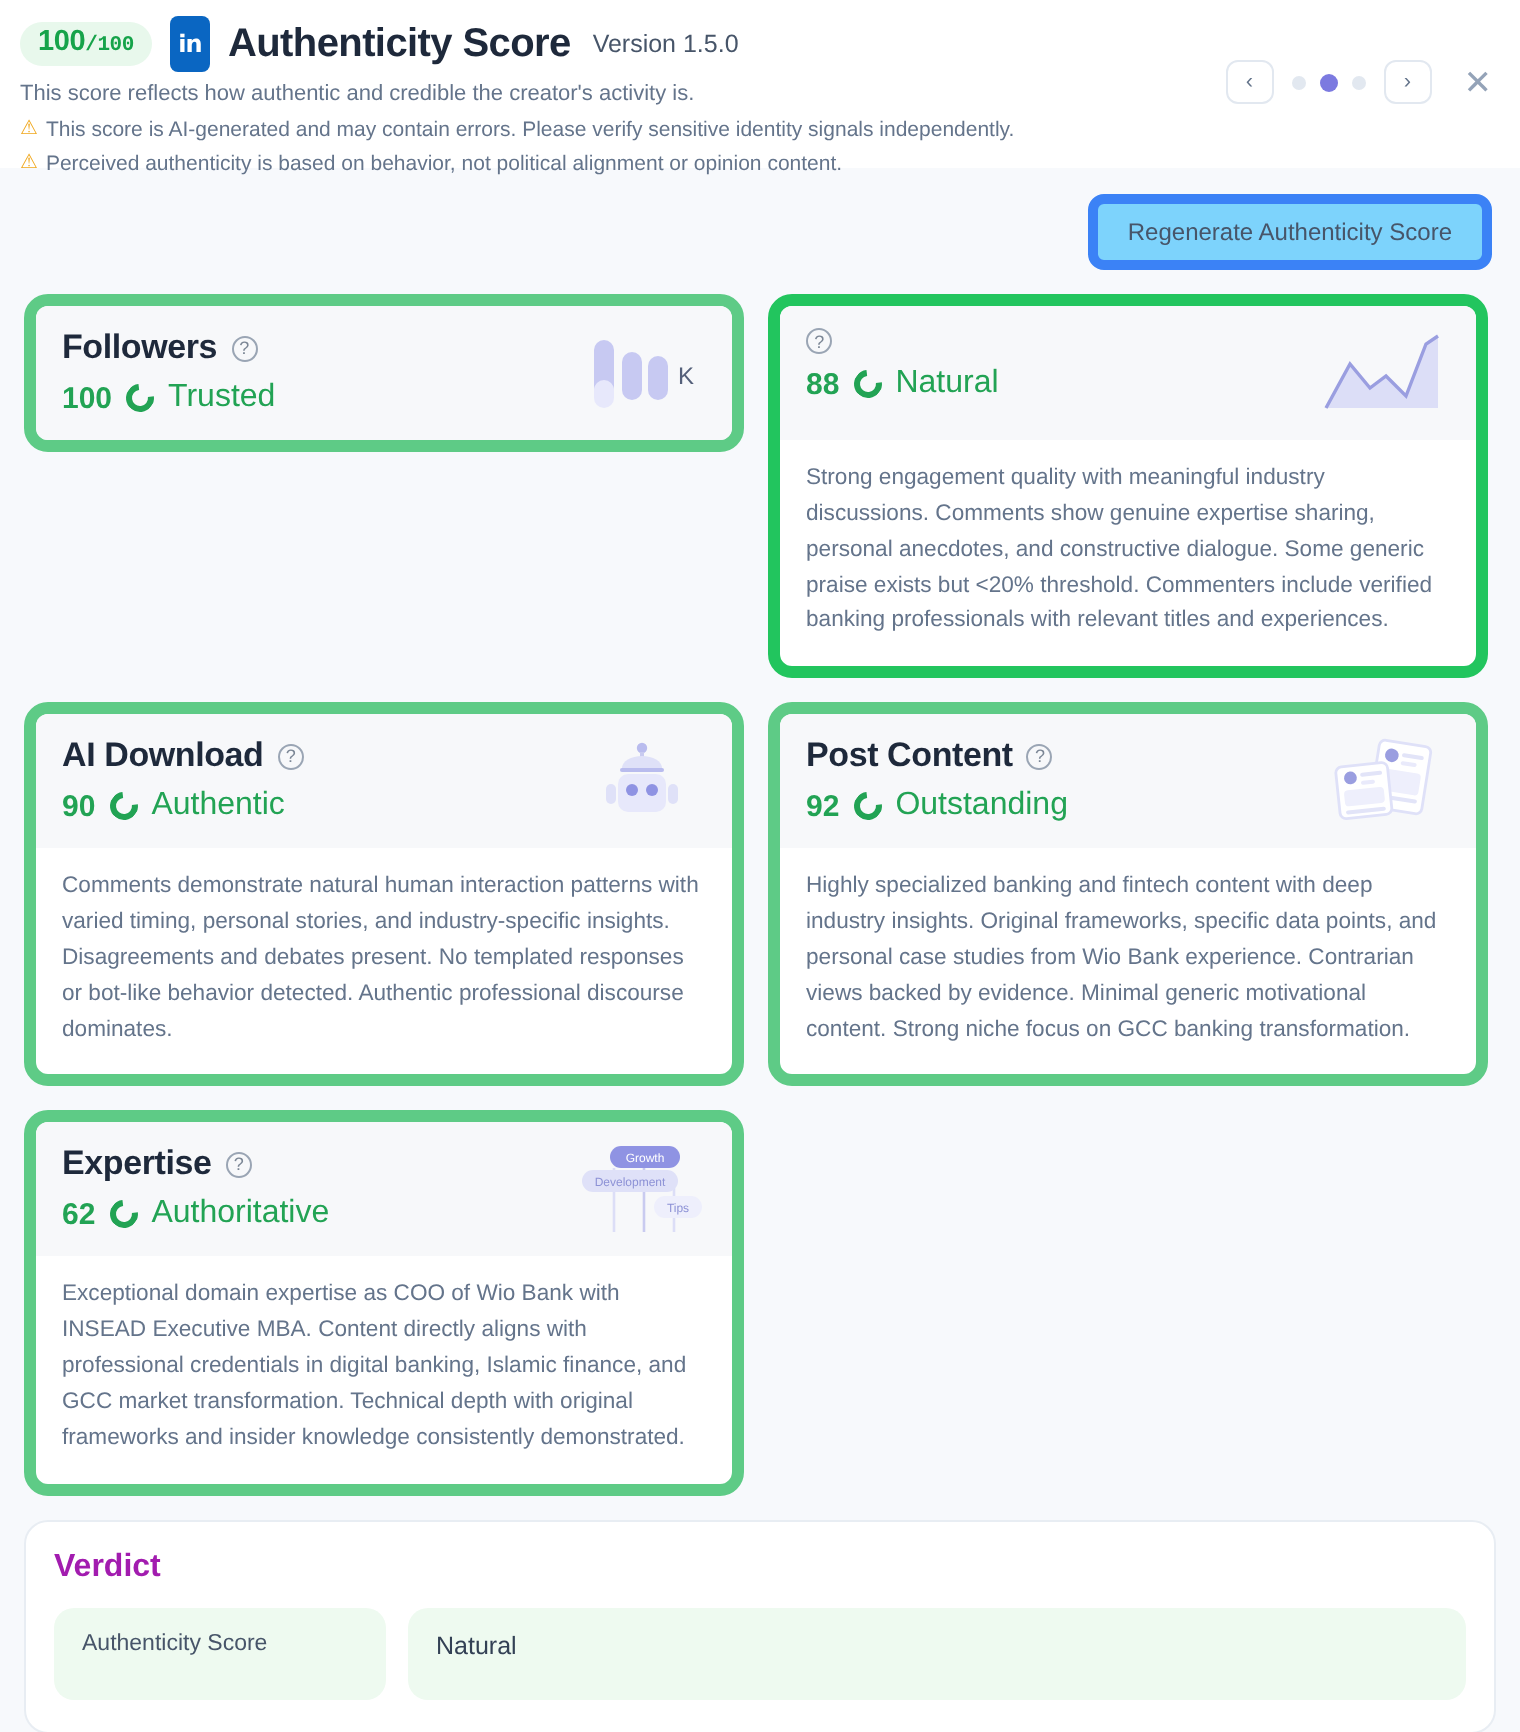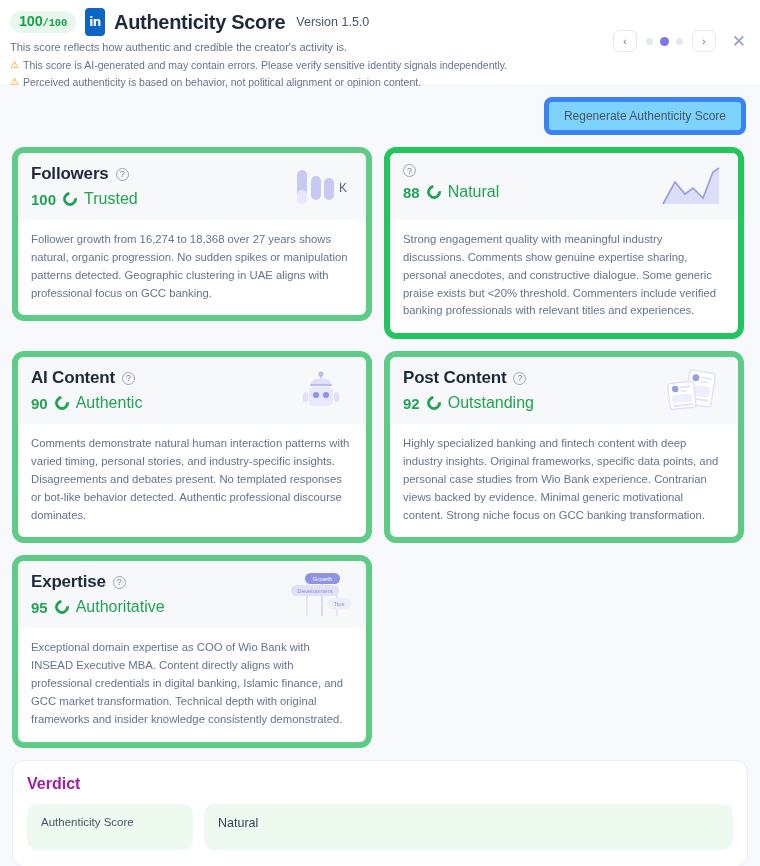--- a/index.html
+++ b/index.html
@@ -227,21 +227,20 @@
       <div class="art">
         <svg width="64" height="46" viewBox="0 0 64 46">
           <rect x="8" y="6" width="10" height="28" rx="5" fill="#c7c9f2"></rect>
           <rect x="8" y="26" width="10" height="14" rx="5" fill="#e7e8fb"></rect>
           <rect x="22" y="12" width="10" height="24" rx="5" fill="#c7c9f2"></rect>
           <rect x="35" y="14" width="10" height="22" rx="5" fill="#c7c9f2"></rect>
           <text x="50" y="28" font-family="Liberation Sans, sans-serif" font-size="12" fill="#55607a">K</text>
         </svg>
       </div>
     </div>
-    <div class="card-body">Follower growth from 16,274 to 18,368 over 27 years shows natural, organic progression. No sudden spikes or manipulation patterns detected. Geographic clustering in UAE aligns with professional focus on GCC banking.</div>
   </div>
 
   <div class="card">
     <div class="card-head">
       <div>
         <div class="card-title">
           <span class="q-ico">?</span>
         </div>
         <div class="score-row">
           <span class="score-num">88</span>
@@ -256,21 +255,21 @@
         </svg>
       </div>
     </div>
     <div class="card-body">Strong engagement quality with meaningful industry discussions. Comments show genuine expertise sharing, personal anecdotes, and constructive dialogue. Some generic praise exists but &lt;20% threshold. Commenters include verified banking professionals with relevant titles and experiences.</div>
   </div>
 
   <div class="card accent">
     <div class="card-head">
       <div>
         <div class="card-title">
-          <span>AI Content</span>
+          <span>AI Download</span>
           <span class="q-ico">?</span>
         </div>
         <div class="score-row">
           <span class="score-num">90</span>
           <span class="ring"></span>
           <span class="score-label">Authentic</span>
         </div>
       </div>
       <div class="art">
         <svg width="64" height="46" viewBox="0 0 64 46">
@@ -327,21 +326,21 @@
   </div>
 
   <div class="card accent">
     <div class="card-head">
       <div>
         <div class="card-title">
           <span>Expertise</span>
           <span class="q-ico">?</span>
         </div>
         <div class="score-row">
-          <span class="score-num">95</span>
+          <span class="score-num">62</span>
           <span class="ring"></span>
           <span class="score-label">Authoritative</span>
         </div>
       </div>
       <div class="art">
         <svg width="64" height="46" viewBox="0 0 64 46">
           <line x1="18" y1="12" x2="18" y2="44" stroke="#dcdef7" stroke-width="1.3"></line>
           <line x1="33" y1="6" x2="33" y2="44" stroke="#c9cbf0" stroke-width="1.3"></line>
           <line x1="48" y1="22" x2="48" y2="44" stroke="#dcdef7" stroke-width="1.3"></line>
           <rect x="16" y="1" width="35" height="11" rx="5.5" fill="#8f93e3"></rect>

